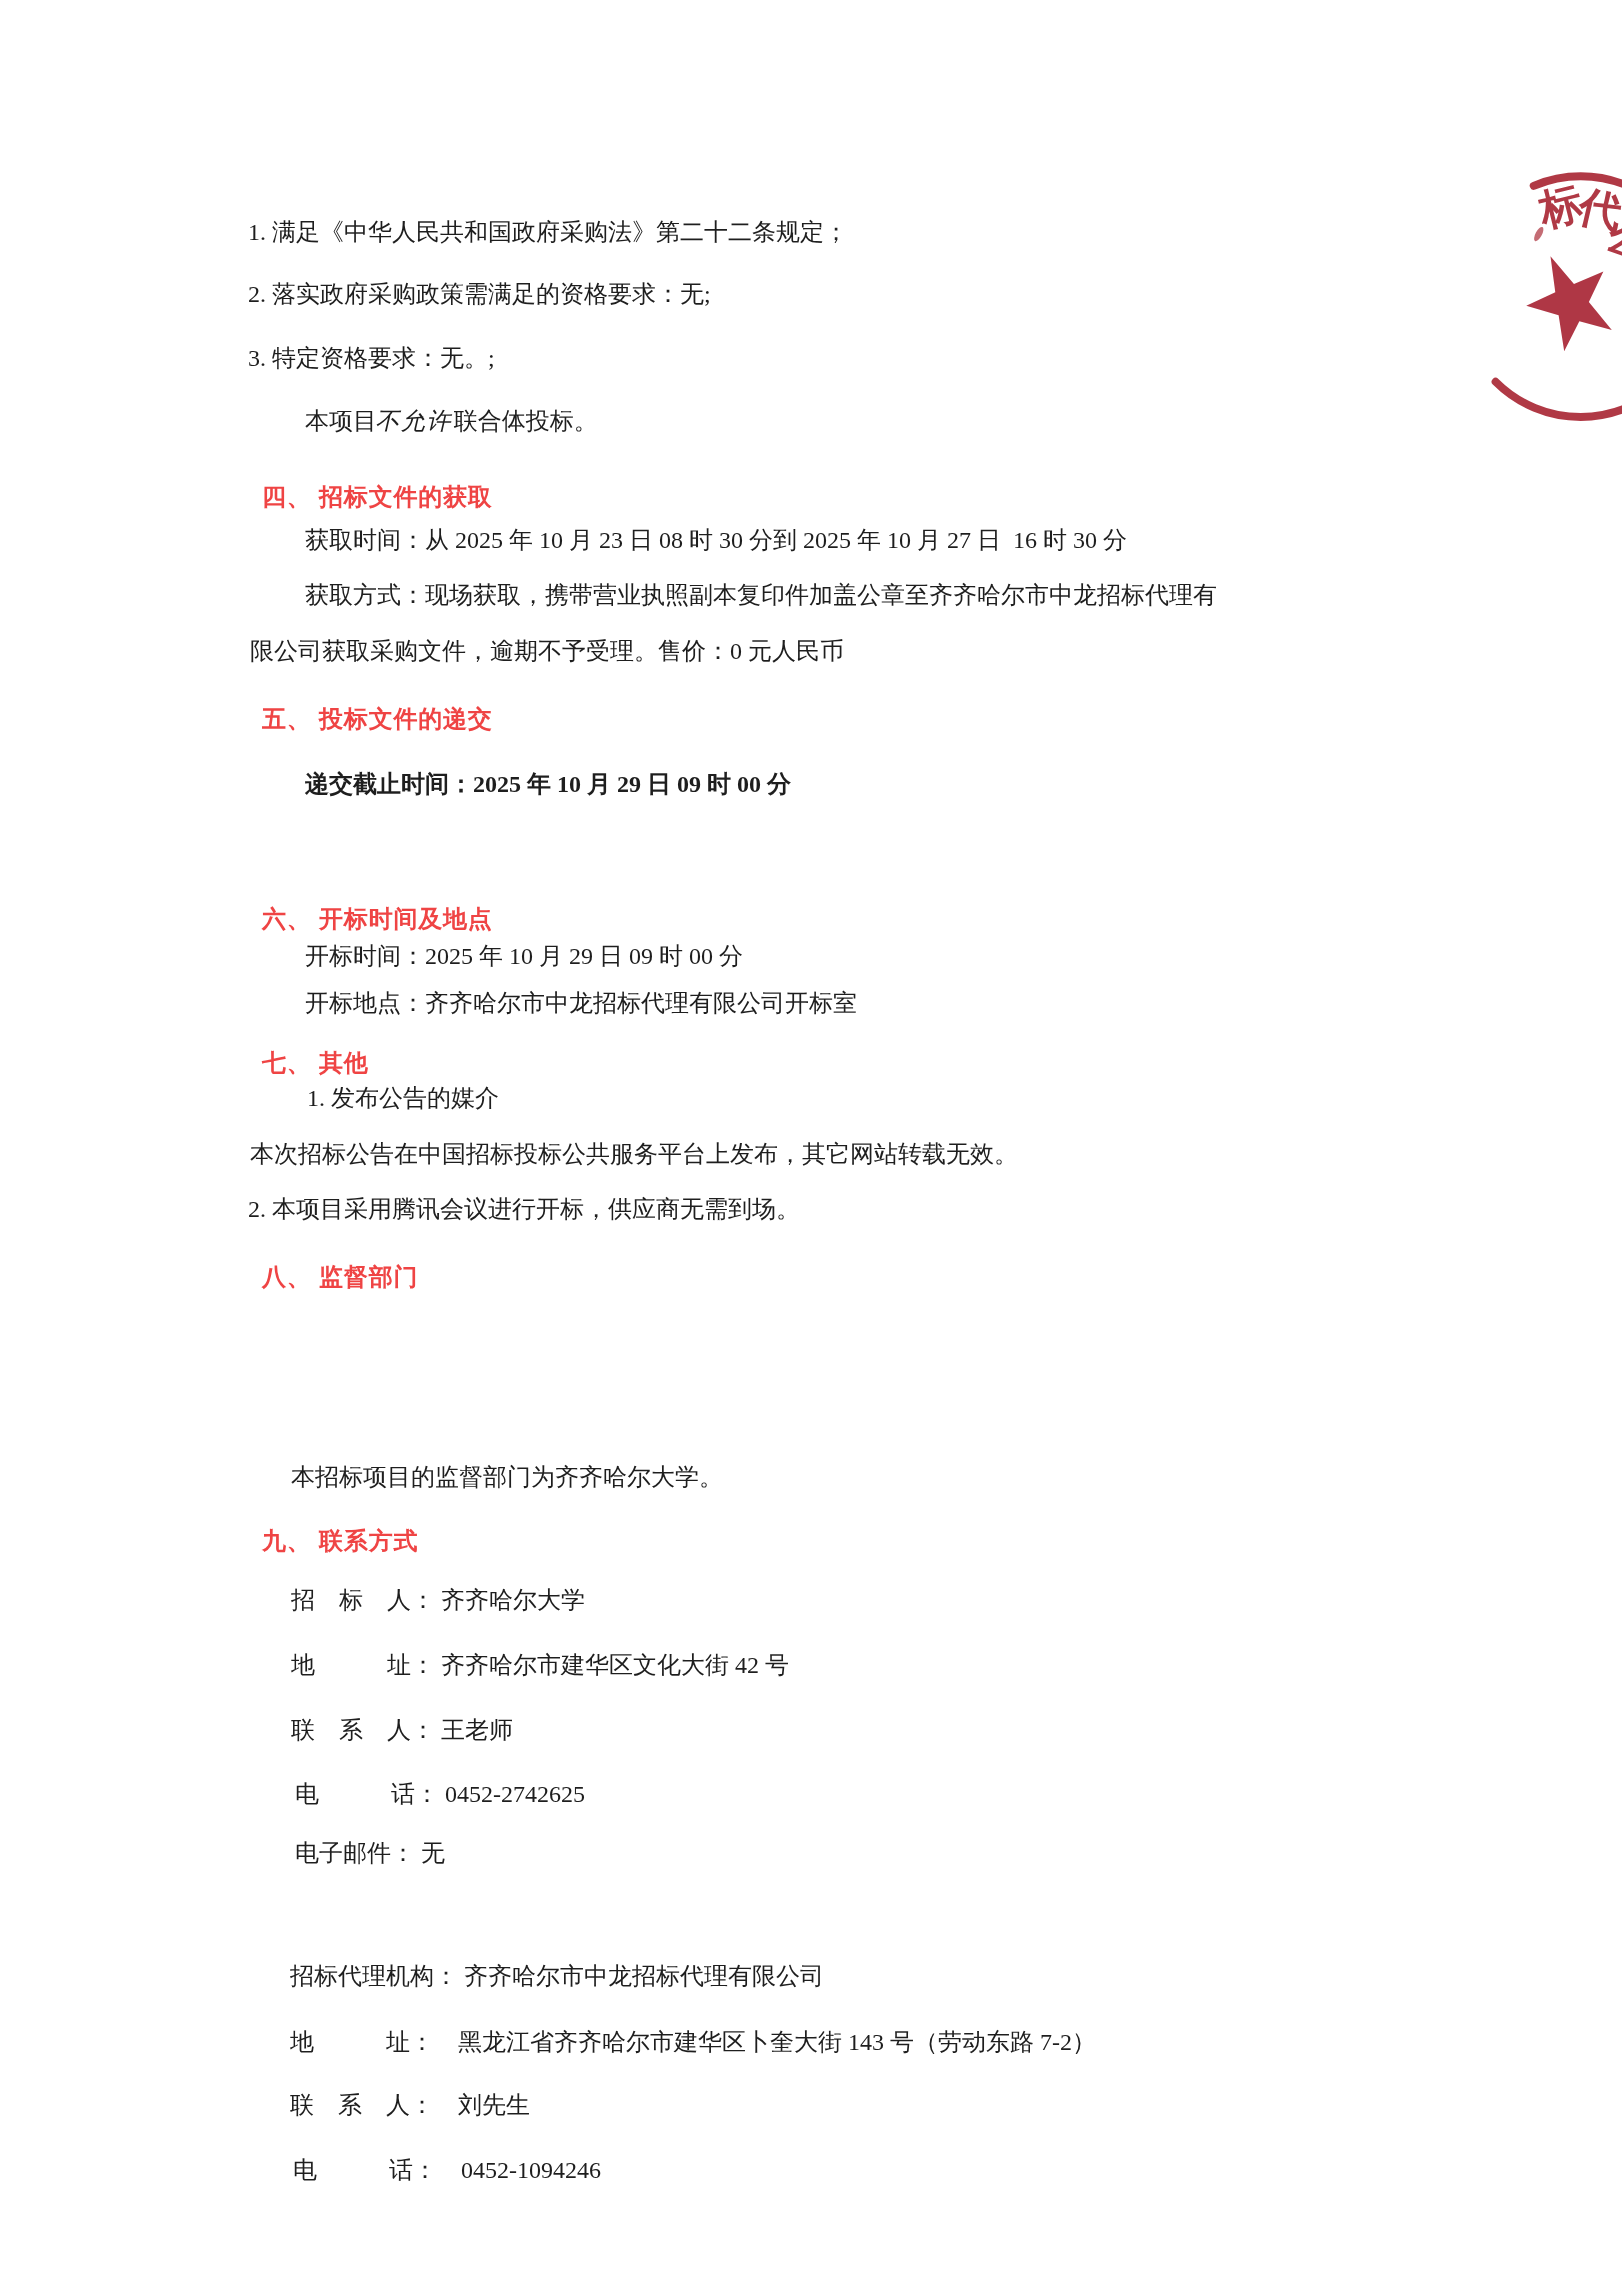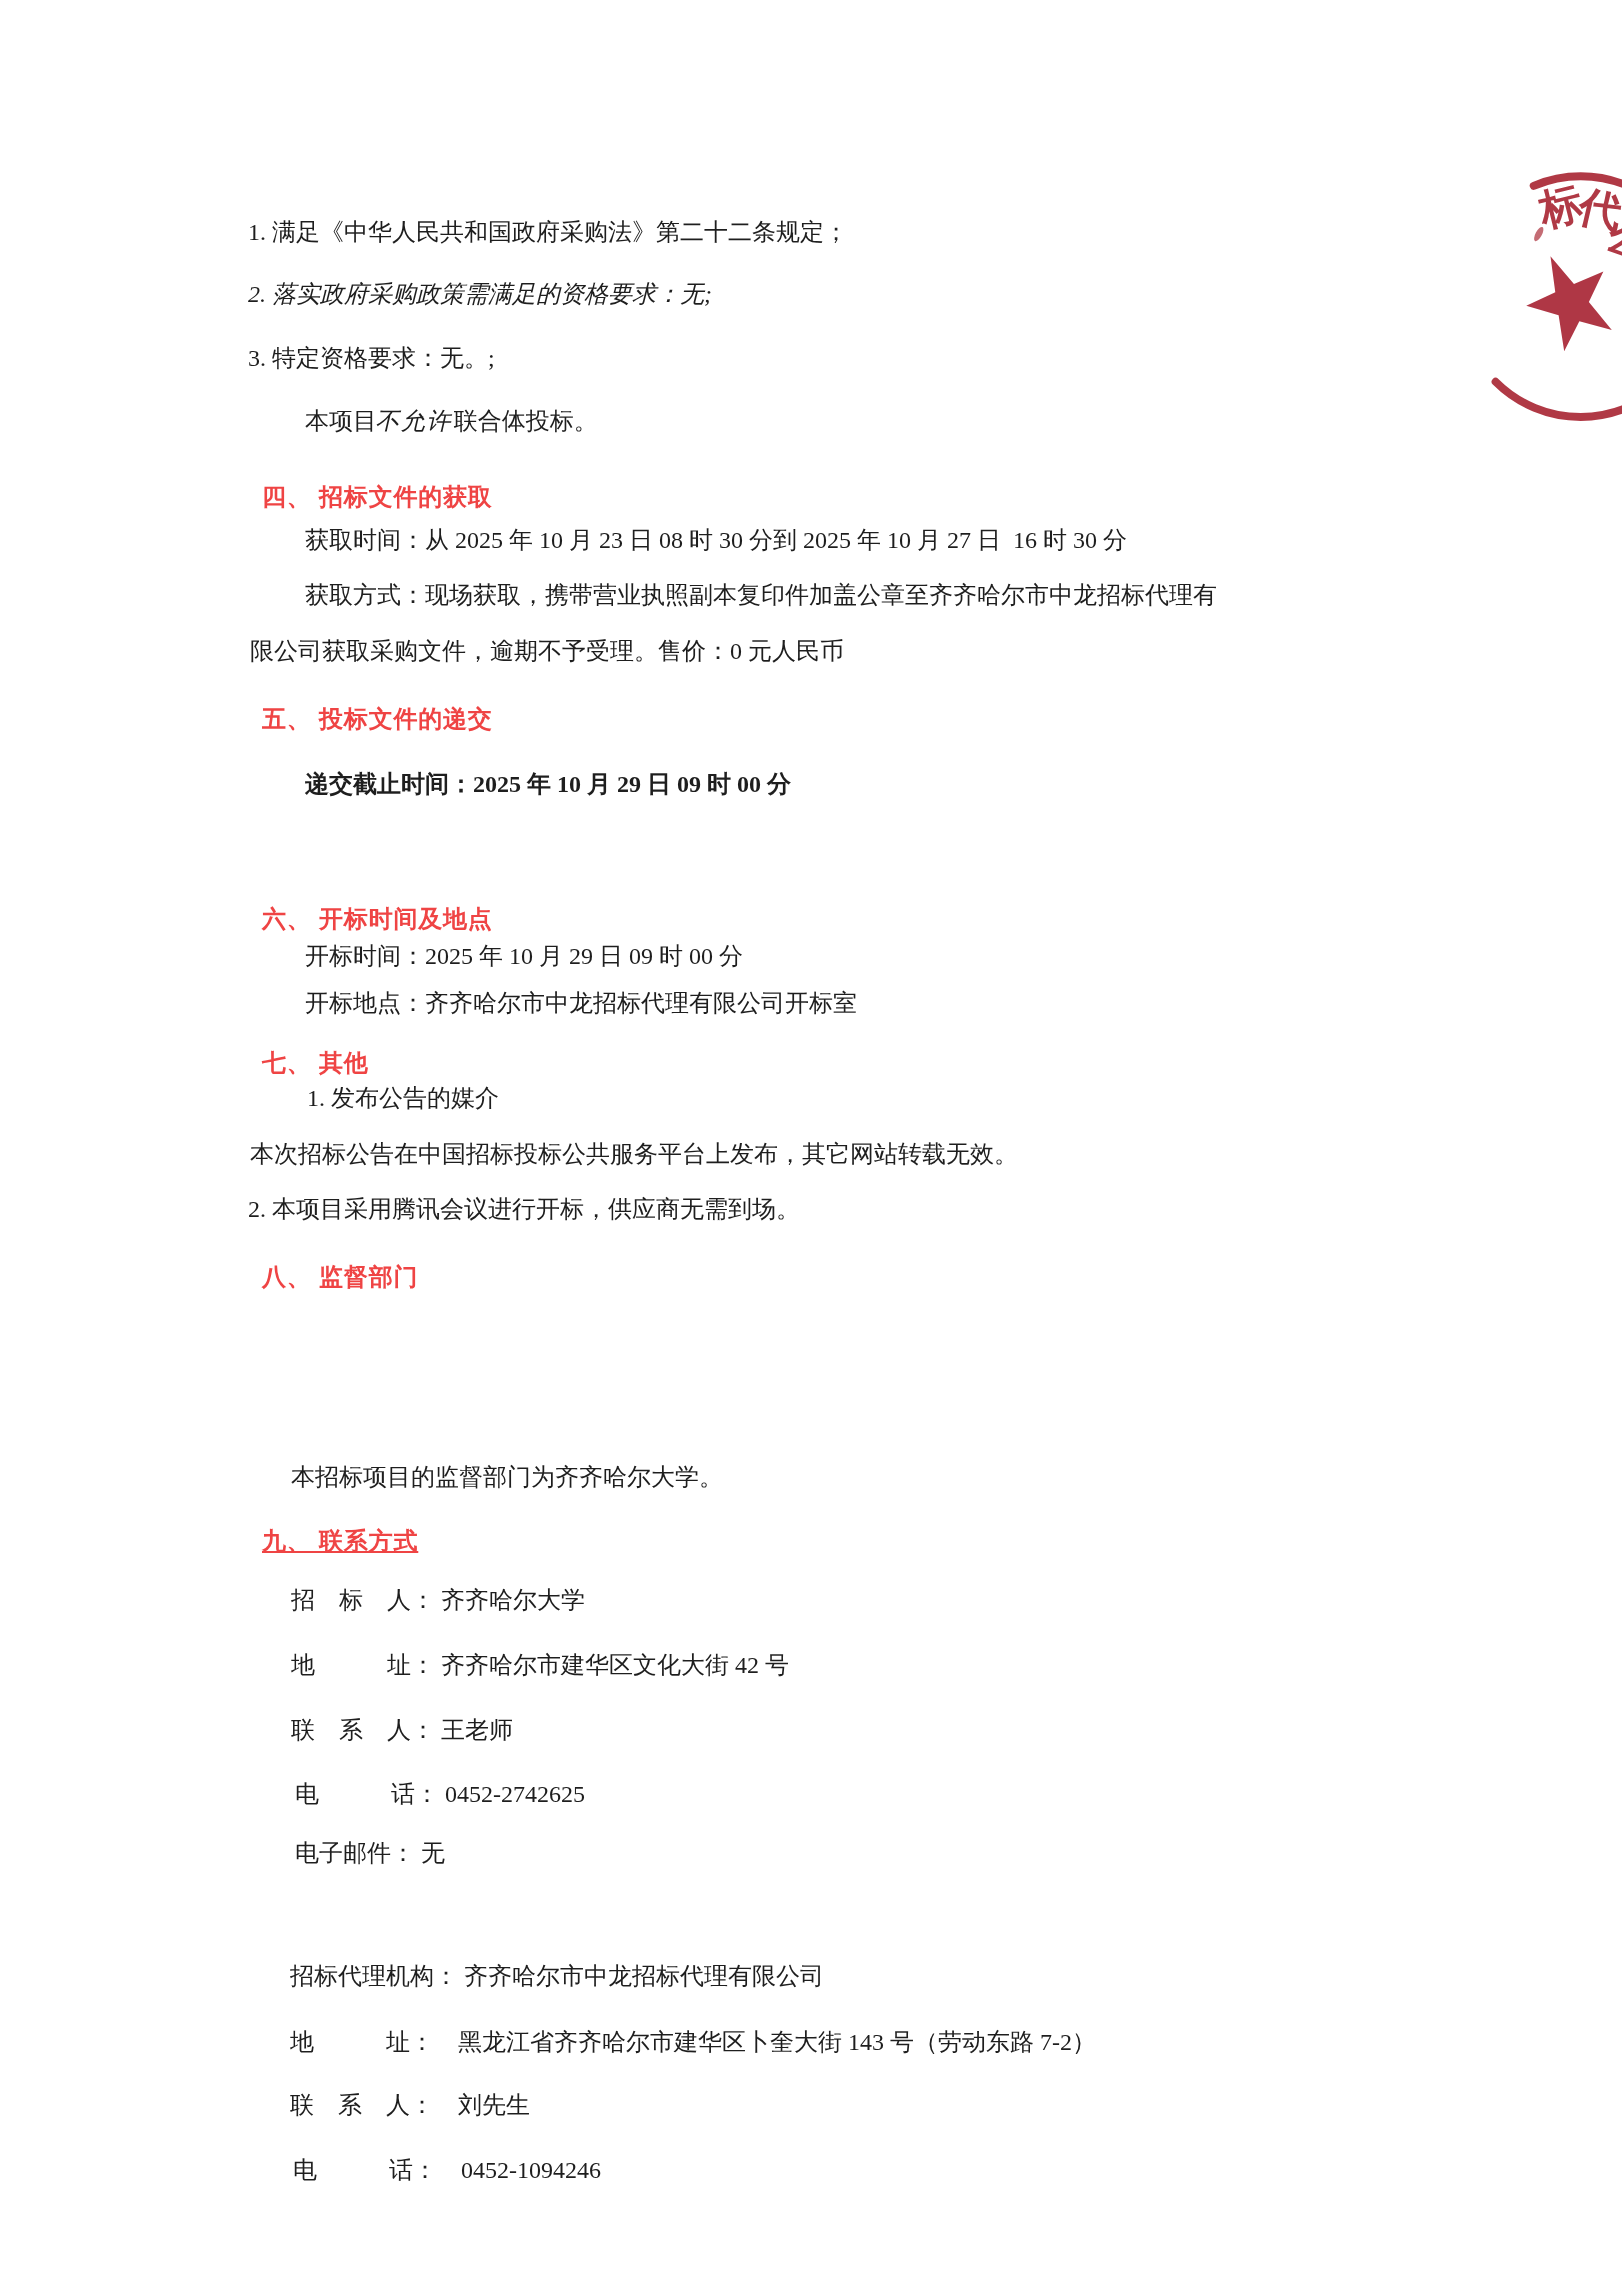--- a/index.html
+++ b/index.html
@@ -42,21 +42,21 @@
     font-family:"Liberation Serif","DejaVu Serif",serif;
     font-weight:bold;
   }
 </style>
 </head>
 <body>
 
 <div class="page">
 
   <p class="ln" style="left:248px; top:215px;">1. 满足《中华人民共和国政府采购法》第二十二条规定；</p>
-  <p class="ln" style="left:248px; top:277px;font-style:italic;">2. 落实政府采购政策需满足的资格要求：无;</p>
+  <p class="ln" style="left:248px; top:277px;">2. 落实政府采购政策需满足的资格要求：无;</p>
   <p class="ln" style="left:248px; top:341px;">3. 特定资格要求：无。;</p>
   <p class="ln" style="left:305px; top:404px;"><span>本项目</span><span class="em-italic">不允许</span><span>联合体投标。</span></p>
 
   <p class="hd" style="left:250px; top:466px;">四、 招标文件的获取</p>
   <p class="ln" style="left:305px; top:523px;">获取时间：从 2025 年 10 月 23 日 08 时 30 分到 2025 年 10 月 27 日  16 时 30 分</p>
   <p class="ln" style="left:305px; top:578px;">获取方式：现场获取，携带营业执照副本复印件加盖公章至齐齐哈尔市中龙招标代理有</p>
   <p class="ln" style="left:250px; top:634px;">限公司获取采购文件，逾期不予受理。售价：0 元人民币</p>
 
   <p class="hd" style="left:250px; top:688px;">五、 投标文件的递交</p>
   <p class="ln" style="left:305px; top:767px;font-weight:bold;">递交截止时间：2025 年 10 月 29 日 09 时 00 分</p>
@@ -66,21 +66,21 @@
   <p class="ln" style="left:305px; top:986px;">开标地点：齐齐哈尔市中龙招标代理有限公司开标室</p>
 
   <p class="hd" style="left:250px; top:1032px;">七、 其他</p>
   <p class="ln" style="left:307px; top:1081px;">1. 发布公告的媒介</p>
   <p class="ln" style="left:250px; top:1137px;">本次招标公告在中国招标投标公共服务平台上发布，其它网站转载无效。</p>
   <p class="ln" style="left:248px; top:1192px;">2. 本项目采用腾讯会议进行开标，供应商无需到场。</p>
 
   <p class="hd" style="left:250px; top:1246px;">八、 监督部门</p>
   <p class="ln" style="left:291px; top:1460px;">本招标项目的监督部门为齐齐哈尔大学。</p>
 
-  <p class="hd" style="left:250px; top:1510px;text-decoration:underline;">九、 联系方式</p>
+  <p class="hd" style="left:250px; top:1510px;">九、 联系方式</p>
   <p class="ln" style="left:291px; top:1583px;">招　标　人： 齐齐哈尔大学</p>
   <p class="ln" style="left:291px; top:1648px;">地　　　址： 齐齐哈尔市建华区文化大街 42 号</p>
   <p class="ln" style="left:291px; top:1713px;">联　系　人： 王老师</p>
   <p class="ln" style="left:295px; top:1777px;">电　　　话： 0452-2742625</p>
   <p class="ln" style="left:295px; top:1836px;">电子邮件： 无</p>
 
   <p class="ln" style="left:290px; top:1959px;">招标代理机构： 齐齐哈尔市中龙招标代理有限公司</p>
   <p class="ln" style="left:290px; top:2025px;">地　　　址：　黑龙江省齐齐哈尔市建华区卜奎大街 143 号（劳动东路 7-2）</p>
   <p class="ln" style="left:290px; top:2088px;">联　系　人：　刘先生</p>
   <p class="ln" style="left:293px; top:2153px;">电　　　话：　0452-1094246</p>

